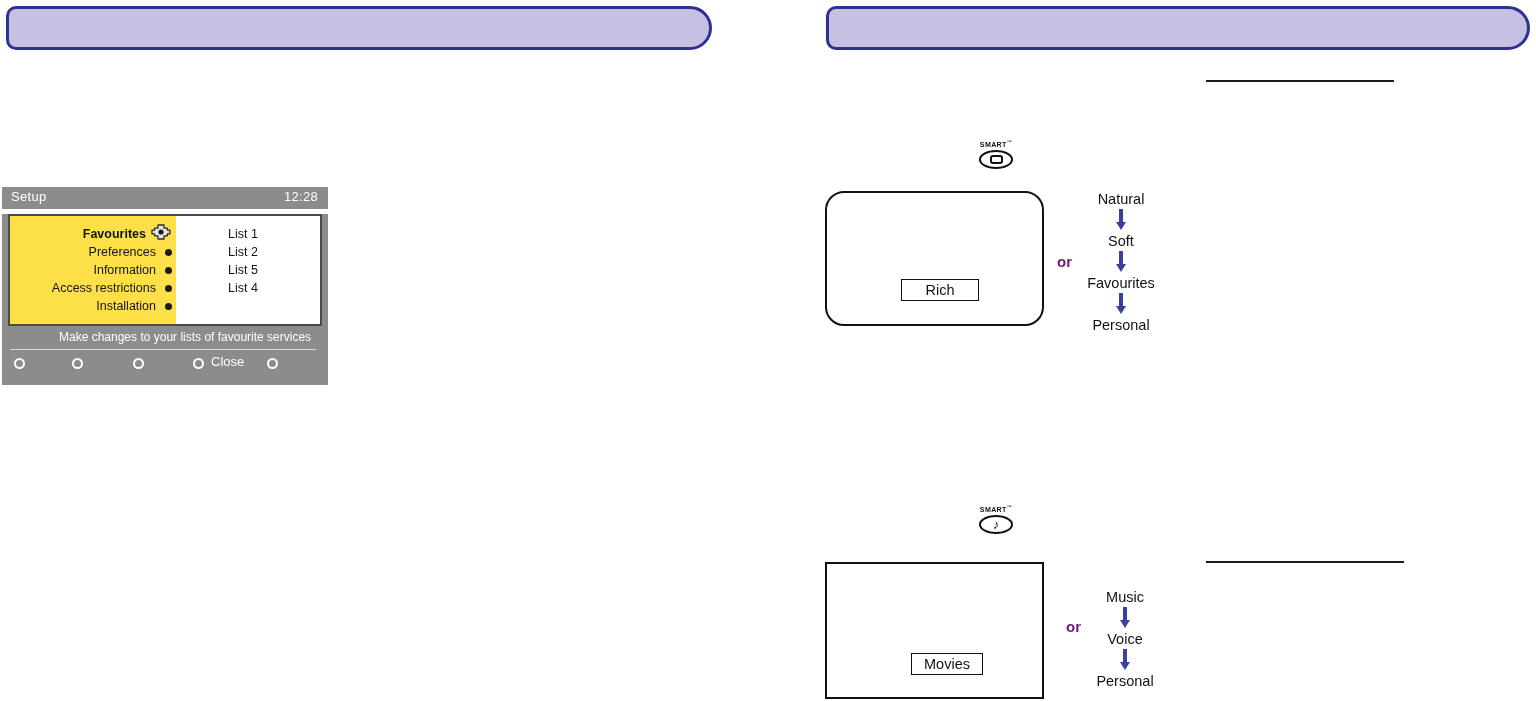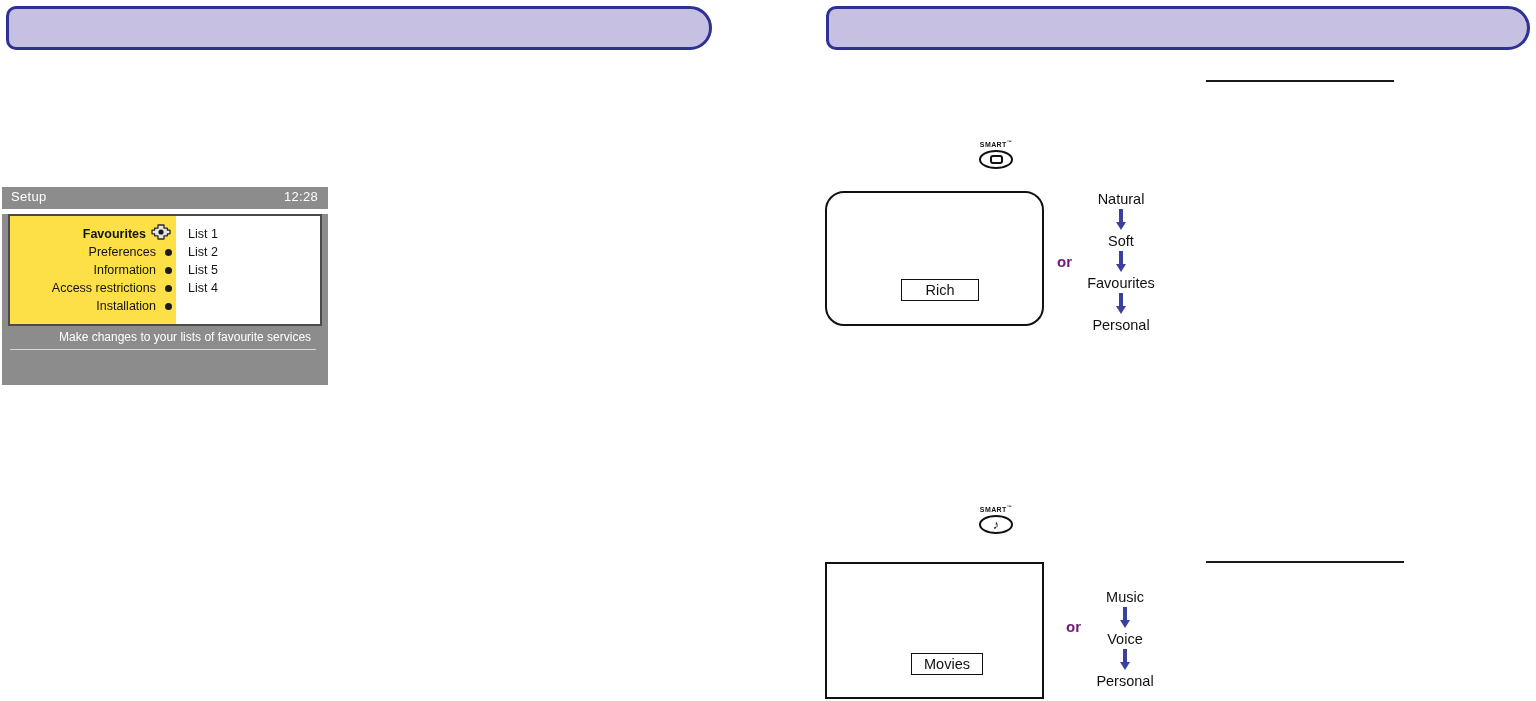--- a/index.html
+++ b/index.html
@@ -43,21 +43,21 @@
     justify-content:flex-end;padding-right:4px;
   }
   .menu-label{font-size:12.5px;color:#141414;white-space:nowrap;}
   .menu-row.selected .menu-label{font-weight:bold;}
   .bullet{
     width:7px;height:7px;border-radius:50%;background:#1b1b1b;
     margin-left:9px;flex:none;
   }
   .nav-cursor{margin-left:4px;flex:none;display:block;}
 
-  .list-row{font-size:12.5px;color:#141414;height:18px;display:flex;align-items:center;padding-left:12px;}
+  .list-row{font-size:12.5px;color:#141414;height:18px;display:flex;align-items:center;padding-left:24px;margin-left:28px;}
 
   #osd-hint{
     position:absolute;left:9px;top:143px;width:300px;color:#ffffff;font-size:12px;margin-left:48px;
   }
   #osd-divider{position:absolute;left:8px;top:162px;width:306px;height:1px;background:#d8d8d8;}
   #osd-buttons{position:absolute;left:8px;top:166px;width:310px;height:22px;}
   .osd-dot{
     position:absolute;top:5px;width:11px;height:11px;border-radius:50%;
     background:#8c8c8c;border:2.5px solid #ffffff;box-sizing:border-box;
   }
@@ -154,20 +154,28 @@
       <div class="list-row">List 2</div>
       <div class="list-row">List 5</div>
       <div class="list-row">List 4</div>
     </div>
 
   </div>
 
   <div id="osd-hint">Make changes to your lists of favourite services</div>
   <div id="osd-divider"></div>
 
+  <div id="osd-buttons">
+    <span class="osd-dot" style="left:4px"></span>
+    <span class="osd-dot" style="left:62px"></span>
+    <span class="osd-dot" style="left:123px"></span>
+    <span class="osd-dot" style="left:183px"></span>
+    <span id="osd-close-label">Close</span>
+    <span class="osd-dot" style="left:257px"></span>
+  </div>
 
 </div>
 
 <div class="rule" id="rule-top"></div>
 <div class="rule" id="rule-bottom"></div>
 
 <div class="smart-btn" style="left:973px;top:138px;">
   <div class="smart-word">
     <span>SMART</span><sup>™</sup>
   </div>

